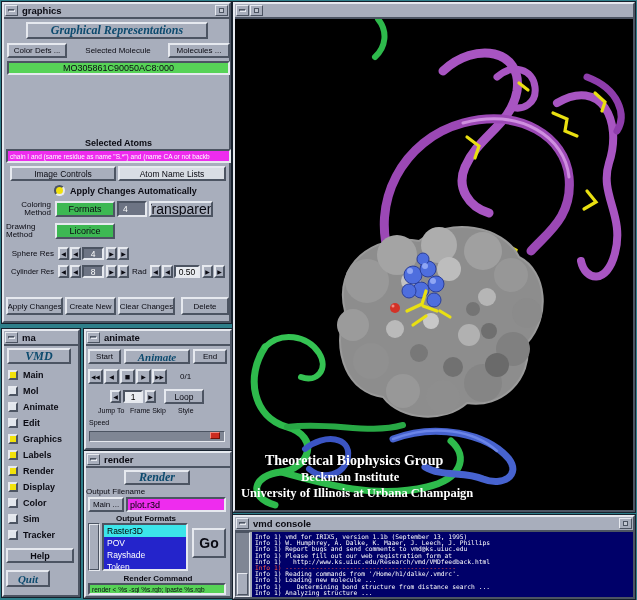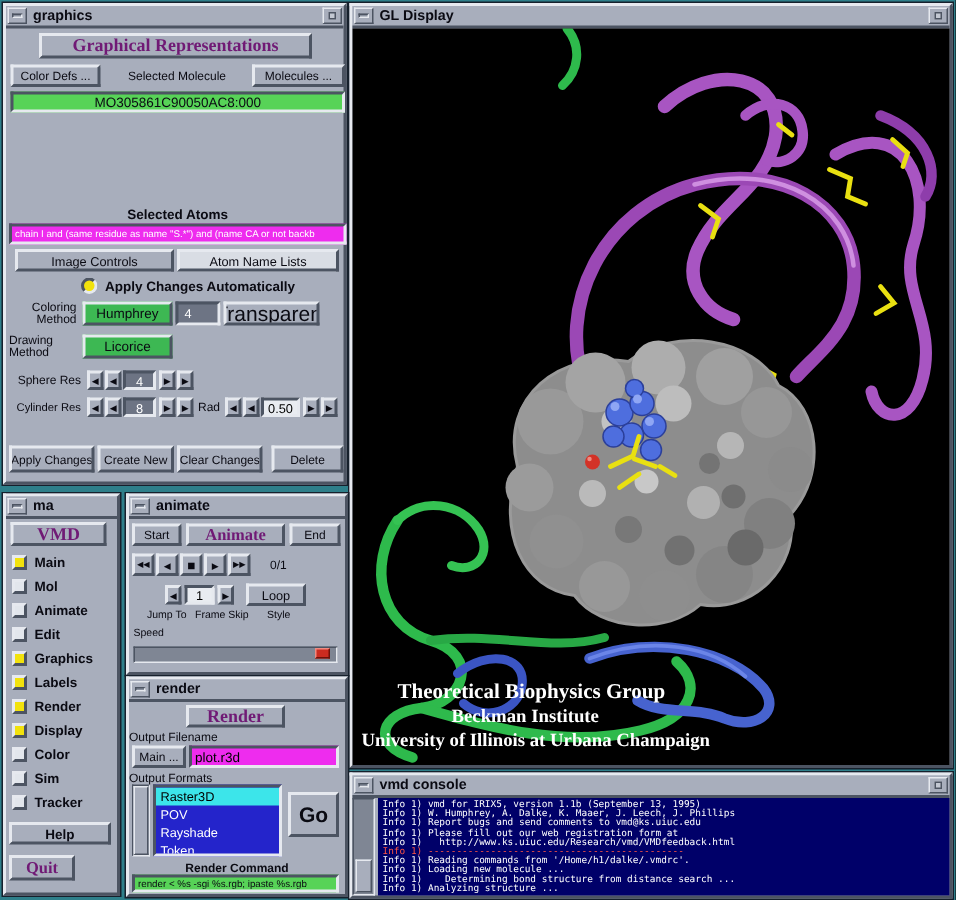--- a/index.html
+++ b/index.html
@@ -9,21 +9,21 @@
   .titlebar{height:15px;display:flex;align-items:center;gap:1px;padding:0 1px;border-bottom:2px solid;border-color:#e6e9ef #4c5462 #4c5462 #e6e9ef;background:#a8aebc}
   .tb-box{width:13px;height:11px;flex:none;background:#a8aebc;border:1px solid;border-color:#e6e9ef #4c5462 #4c5462 #e6e9ef;display:flex;align-items:center;justify-content:center}
   .tb-dash{width:7px;height:3px;background:#89909e;border:1px solid;border-color:#4c5462 #e6e9ef #e6e9ef #4c5462}
   .tb-sq{width:5px;height:5px;border:1px solid #4c5462;background:#c3c8d2}
   .tb-title{flex:1;font-size:9.5px;font-weight:bold;padding-left:3px;white-space:nowrap;overflow:hidden}
   .content{position:relative;width:100%;}
   .content>div,.content>span{position:absolute}
   .btn{display:flex;align-items:center;justify-content:center;background:#a8aebc;border:2px solid;border-color:#e6e9ef #4c5462 #4c5462 #e6e9ef;font-size:9px;white-space:nowrap;overflow:hidden;cursor:default}
   .btn.light{background:#d9dde4}
   .btn.green{background:#3db853}
-  .hdr{color:#701a75;font-family:"Liberation Serif",serif;font-weight:bold;font-size:12px}
+  .hdr{color:#0c4a6e;font-family:"Liberation Serif",serif;font-style:italic;font-weight:bold;font-size:12px}
   .sunken{border:2px solid;border-color:#4c5462 #e6e9ef #e6e9ef #4c5462}
   .label{font-size:8.5px;white-space:nowrap}
   .greenf{background:#57d357;display:flex;align-items:center;justify-content:center;font-size:9px;overflow:hidden}
   .magf{background:#ee2cee;display:flex;align-items:center;font-size:6.5px;color:#fff;white-space:nowrap;overflow:hidden;padding-left:2px}
   .rep-row{height:13px;font-family:"DejaVu Sans Mono",monospace;font-size:8px;line-height:13px;color:#fff;white-space:pre;overflow:hidden;padding-left:2px}
   .rep-row.sel{background:#f0ee1a;color:#000}
   .fmt-row{height:12px;font-size:8.5px;line-height:12px;color:#fff;white-space:pre;overflow:hidden;padding-left:3px}
   .fmt-row.sel{background:#3ce5ea;color:#000}
   .trough{background:#7f8694;border:1px solid;border-color:#4c5462 #e6e9ef #e6e9ef #4c5462}
   .thumb{background:#a8aebc;border:1px solid;border-color:#e6e9ef #4c5462 #4c5462 #e6e9ef}
@@ -67,21 +67,21 @@
 
     <div class="btn light" style="left:114px;top:147px;width:108px;height:15px;font-size:8.5px">Atom Name Lists</div>
     <div class="btn" style="left:6px;top:147px;width:106px;height:15px;font-size:8.5px">Image Controls</div>
 
     <div style="left:50px;top:165px;height:13px;display:flex;align-items:center;gap:5px">
       <span class="radio" style="position:static"></span>
       <span class="label" style="position:static;font-weight:bold;font-size:9px">Apply Changes Automatically</span>
     </div>
 
     <div class="label" style="left:2px;top:182px;width:45px;font-size:8px;line-height:8px;text-align:right;white-space:normal">Coloring Method</div>
-    <div class="btn green" style="left:51px;top:182px;width:60px;height:16px">Humphrey</div>
+    <div class="btn green" style="left:51px;top:182px;width:60px;height:16px">Formats</div>
     <div class="sunken valbox" style="left:113px;top:182px;width:30px;height:16px;justify-content:flex-start;padding-left:4px">4</div>
     <div class="btn" style="left:145px;top:182px;width:64px;height:16px;font-size:14px">Transparent</div>
 
     <div class="label" style="left:2px;top:204px;width:45px;font-size:8px;line-height:8px;white-space:normal">Drawing Method</div>
     <div class="btn green" style="left:51px;top:204px;width:60px;height:16px">Licorice</div>
 
     <div class="label" style="left:0;top:230px;width:50px;font-size:8px;text-align:right">Sphere Res</div>
     <div class="btn arrow" style="left:54px;top:228px">◀</div>
     <div class="btn arrow" style="left:66px;top:228px">◀</div>
     <div class="sunken valbox" style="left:78px;top:228px;width:22px;height:13px">4</div>
@@ -106,21 +106,20 @@
     <div class="btn" style="left:114px;top:278px;width:57px;height:18px;font-size:8px">Clear Changes</div>
     <div class="btn" style="left:177px;top:278px;width:48px;height:18px;font-size:8px">Delete</div>
   </div>
 </div>
 
 <div class="window" style="left:233px;top:2px;width:402px;height:510px">
   <div class="titlebar">
     <div class="tb-box">
         <span class="tb-dash"></span>
       </div>
-    <div class="tb-title">GL Display</div>
     <div class="tb-box">
         <span class="tb-sq"></span>
       </div>
   </div>
   <div class="content gl-body" style="height:491px;position:relative">
     <svg width="398" height="491" viewBox="0 0 398 491" style="display:block">
       <g fill="none" stroke-linecap="round">
 
         <path d="M208 52 C240 22 288 30 282 72 C276 106 244 116 230 148 C221 169 234 188 254 194" stroke="#a855c2" stroke-width="9"></path>
         <path d="M156 242 C134 184 168 120 228 104 C286 89 330 118 334 158 C338 198 312 214 296 232" stroke="#9b48b5" stroke-width="9"></path>
@@ -305,21 +304,21 @@
     <div class="tb-box">
         <span class="tb-dash"></span>
       </div>
     <div class="tb-title">render</div>
   </div>
   <div class="content" style="height:128px">
     <div class="btn hdr" style="left:38px;top:2px;width:66px;height:15px">Render</div>
     <div class="label" style="left:0;top:19px;width:144px;text-align:left;font-size:8px;font-weight:normal">Output Filename</div>
     <div class="btn" style="left:2px;top:29px;width:36px;height:15px;font-size:8px">Main ...</div>
     <div class="sunken magf" style="left:40px;top:29px;width:100px;height:15px;color:#000;font-size:9px">plot.r3d</div>
-    <div class="label" style="left:0;top:46px;width:120px;text-align:left;font-size:8px;font-weight:normal">Output Formats</div>
+    <div class="label" style="left:0;top:46px;width:120px;text-align:center;font-size:8px;font-weight:bold">Output Formats</div>
 
     <div class="trough" style="left:2px;top:55px;width:12px;height:48px">
         <div class="thumb" style="width:100%;height:100%"></div>
       </div>
     <div class="sunken" style="left:16px;top:55px;width:86px;height:48px;background:#2424cb;overflow:hidden">
       <div class="fmt-row sel">Raster3D</div>
       <div class="fmt-row">POV</div>
       <div class="fmt-row">Rayshade</div>
       <div class="fmt-row">Token</div>
     </div>

